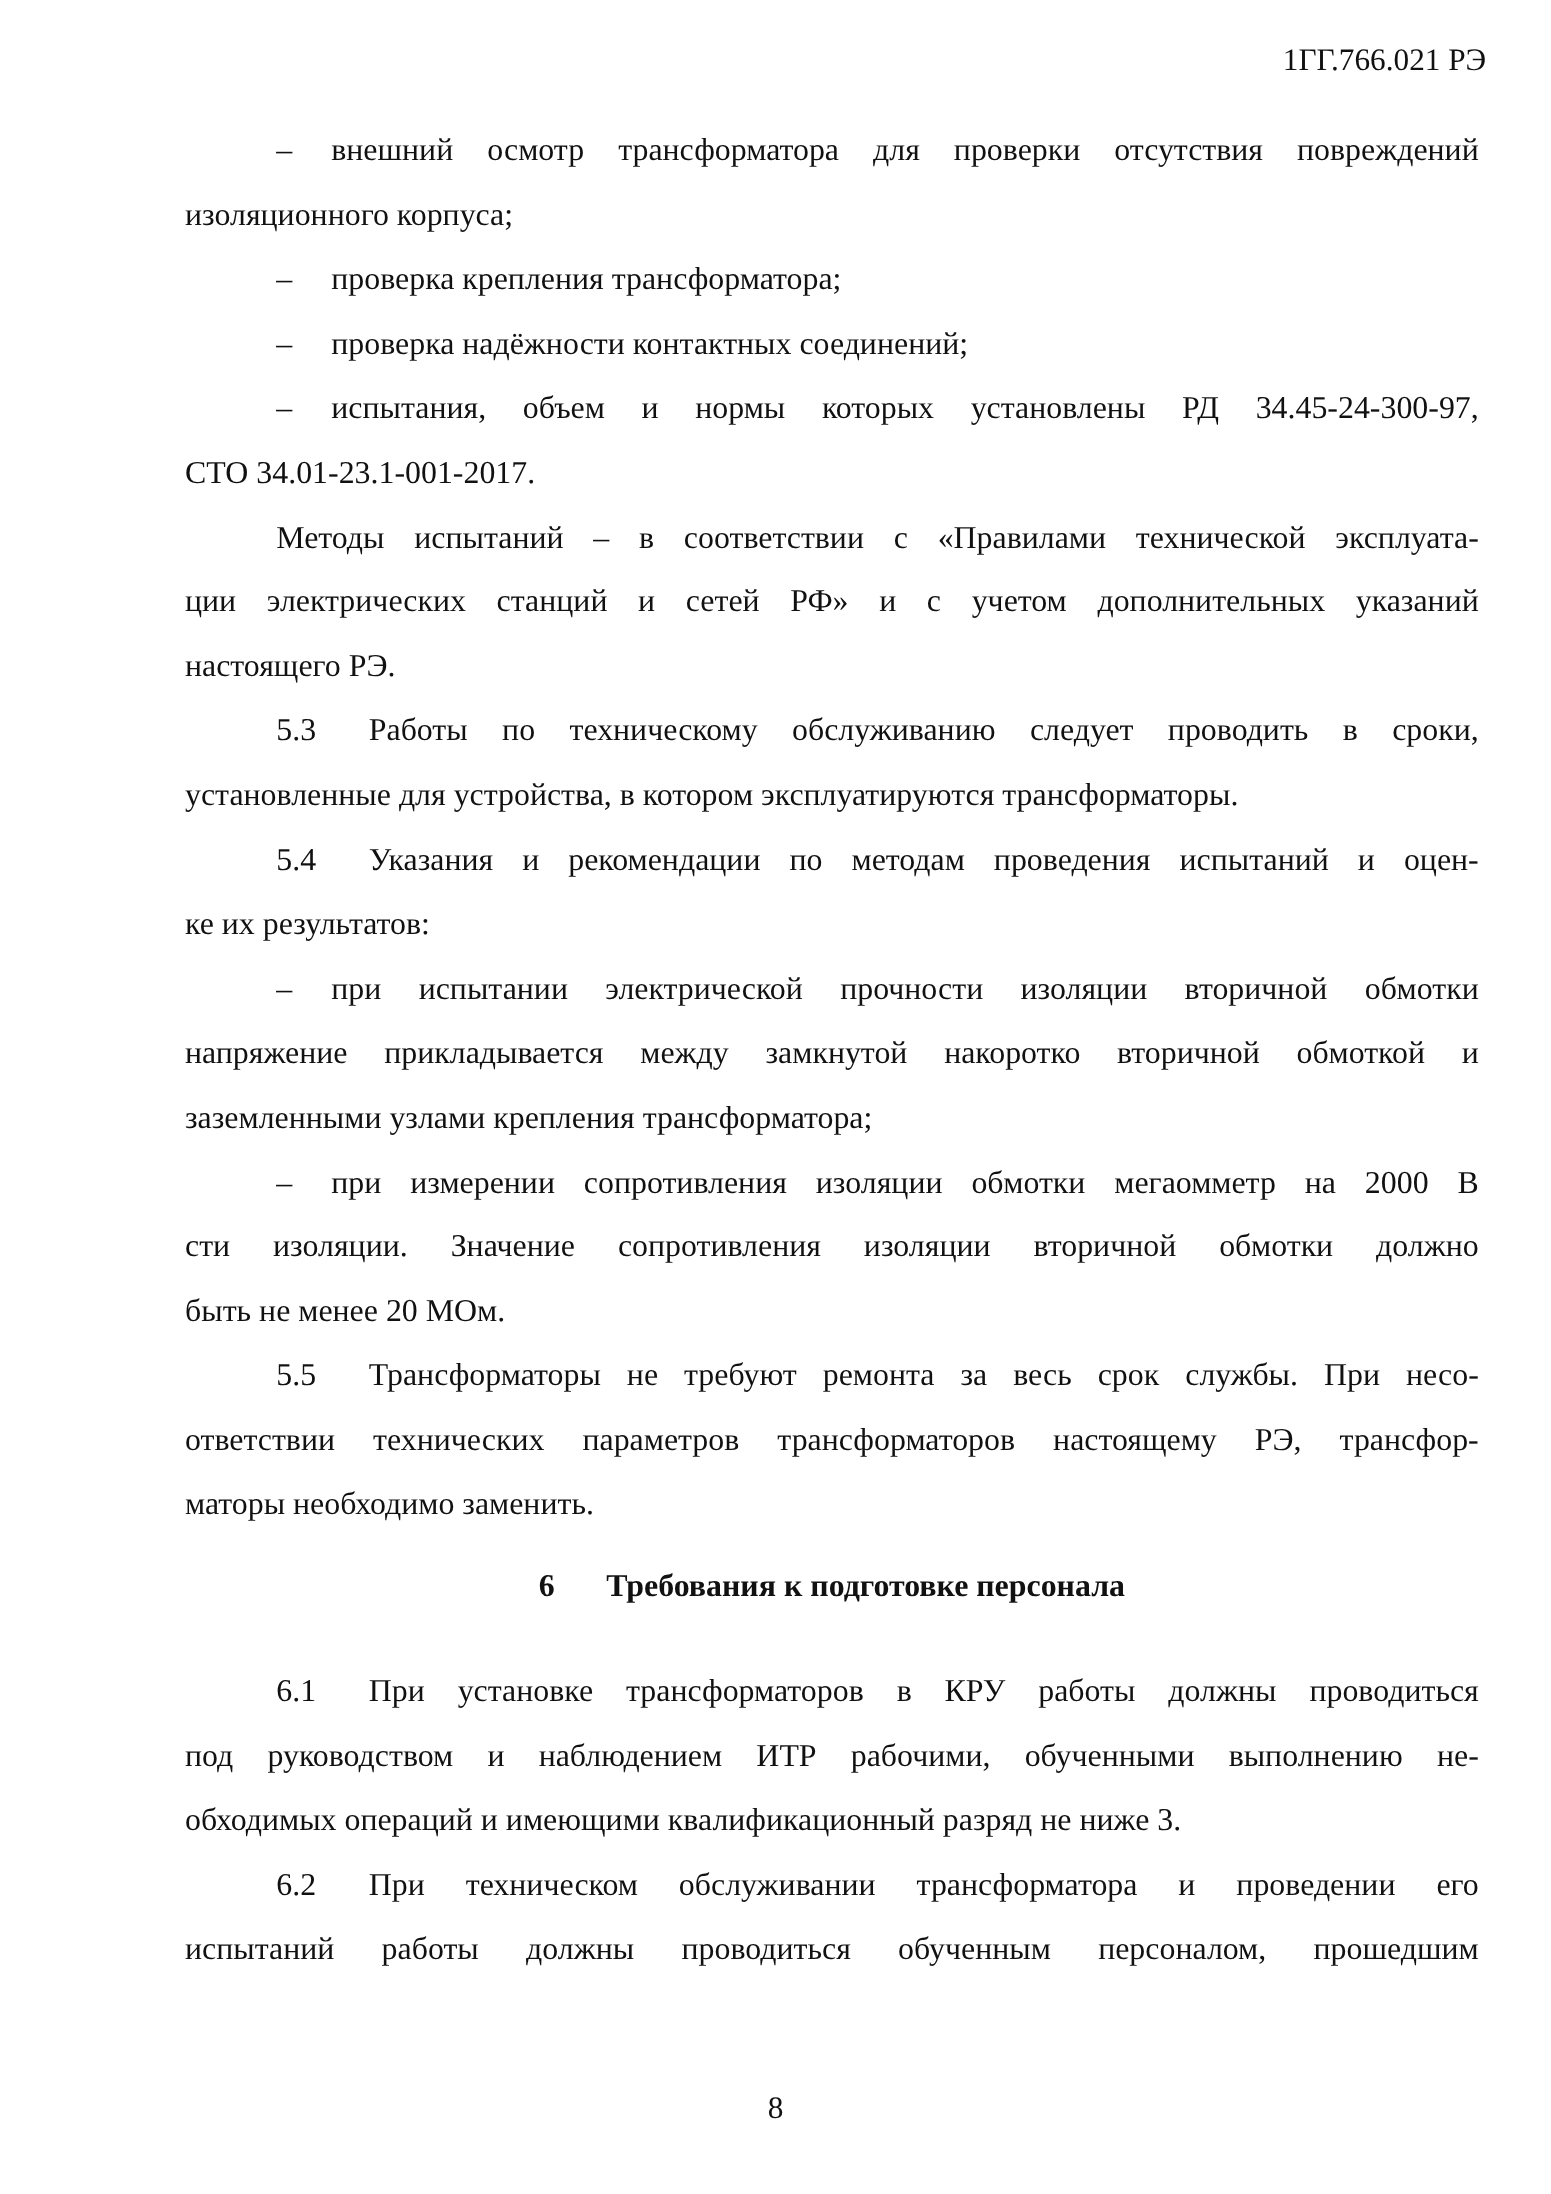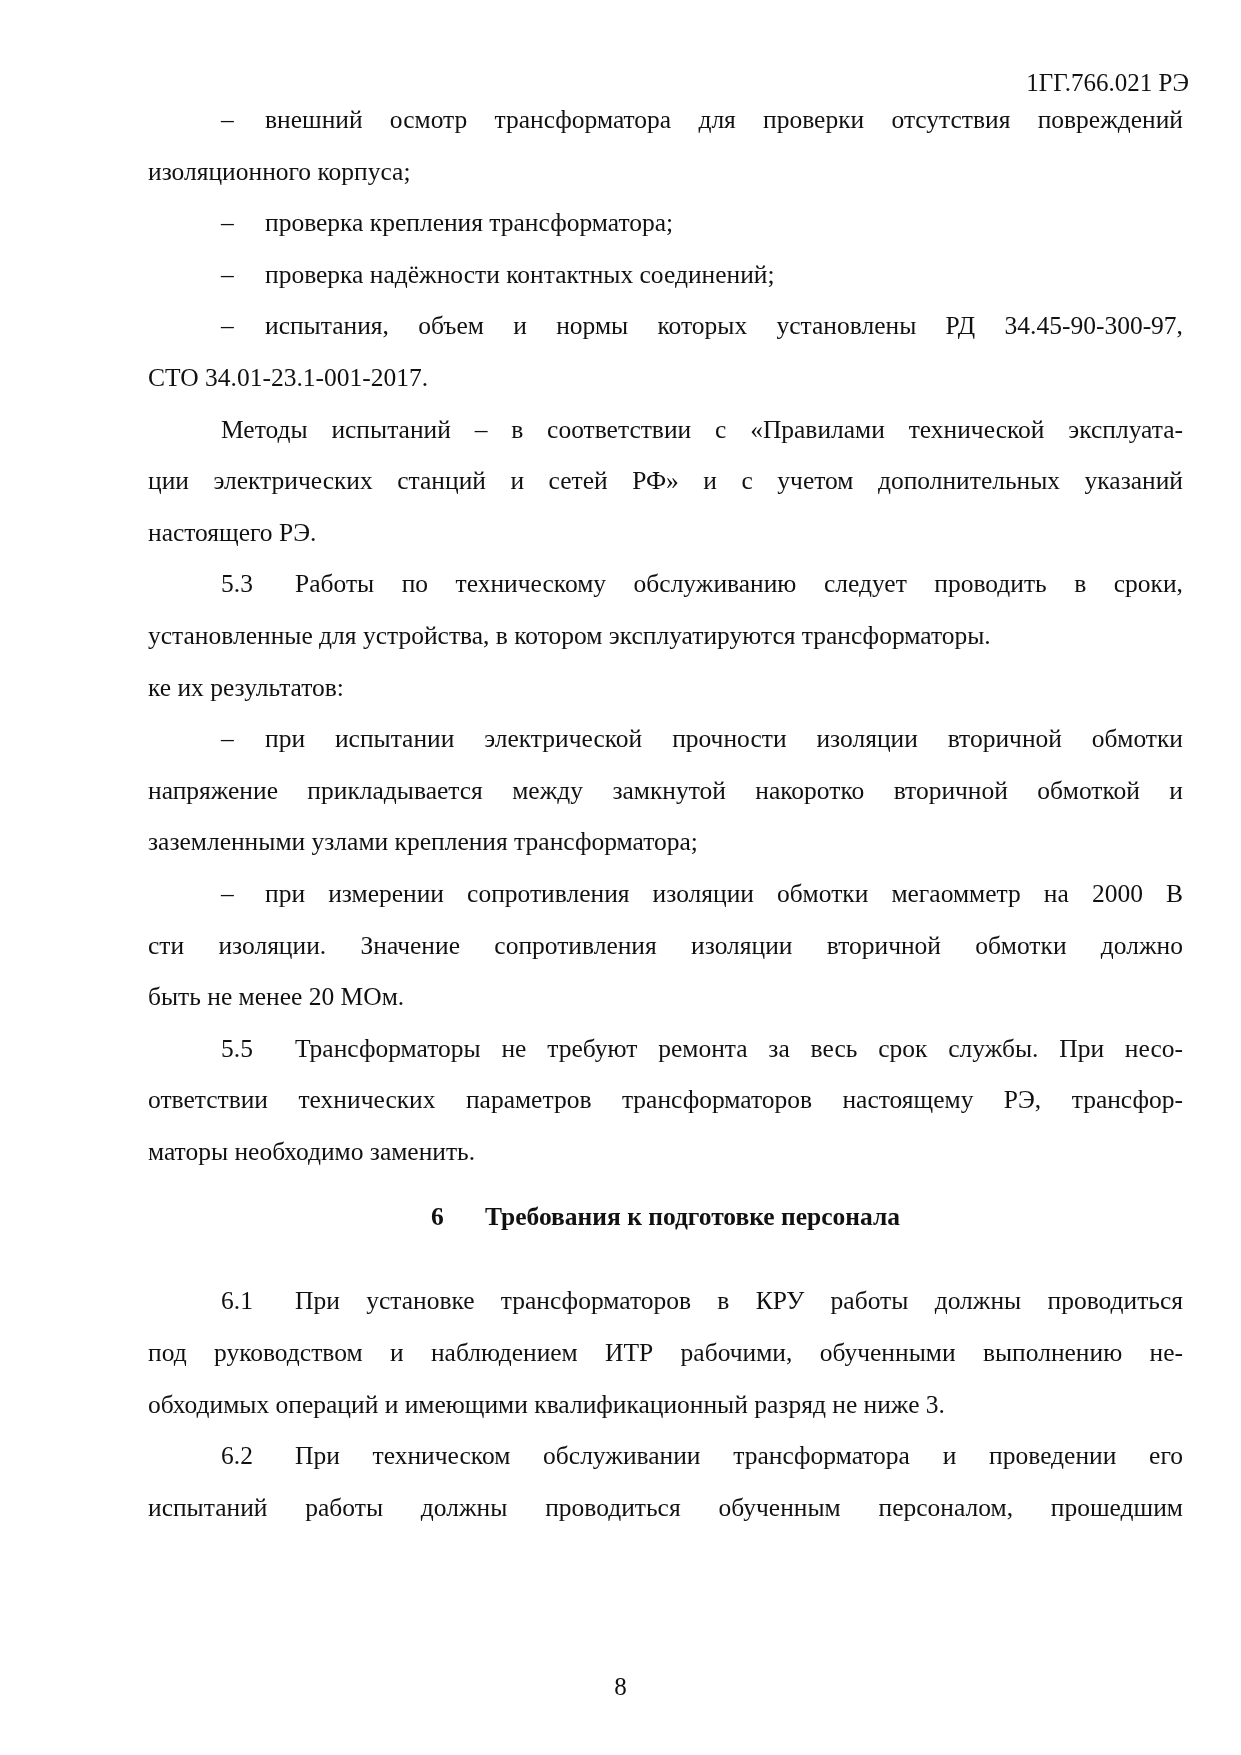--- a/index.html
+++ b/index.html
@@ -2,21 +2,21 @@
 <html><head>
 <meta charset="utf-8">
 <style>
   html, body { margin: 0; padding: 0; background: #ffffff; }
   body {
     width: 1241px; height: 1755px; position: relative; overflow: hidden;
     font-family: "Liberation Serif", "DejaVu Serif", serif;
     color: #111111;
   }
   .page-header {
-    position: absolute; top: 68px; right: 52px;
+    position: absolute; top: 34px; right: 52px;
     font-size: 25px; line-height: 30px;
   }
   .content {
     position: absolute; left: 148px; top: 94px; width: 1035px;
     font-size: 25.5px;
   }
   .line {
     height: 51.6px; line-height: 51.6px;
     white-space: nowrap; display: flex;
   }
@@ -52,36 +52,37 @@
       <span class="dash">–</span>
       <span>проверка крепления трансформатора;</span>
     </div>
 
   <div class="line indent">
       <span class="dash">–</span>
       <span>проверка надёжности контактных соединений;</span>
     </div>
 
   <div class="block">
-    <div class="line justify indent"><span class="dash">–</span><span>испытания, объем и нормы которых установлены РД 34.45-90-300-97,</span></div>
+    <div class="line justify indent"><span class="dash">–</span><span>испытания, объем и нормы которых установлены РД 34.45-24-300-97,</span></div>
     <div class="line">СТО 34.01-23.1-001-2017.</div>
   </div>
 
   <div class="block">
     <div class="line justify indent">Методы испытаний – в соответствии с «Правилами технической эксплуата-</div>
     <div class="line justify">ции электрических станций и сетей РФ» и с учетом дополнительных указаний</div>
     <div class="line">настоящего РЭ.</div>
   </div>
 
   <div class="block">
     <div class="line justify indent"><span class="num">5.3</span><span>Работы по техническому обслуживанию следует проводить в сроки,</span></div>
     <div class="line">установленные для устройства, в котором эксплуатируются трансформаторы.</div>
   </div>
 
   <div class="block">
+    <div class="line justify indent"><span class="num">5.4</span><span>Указания и рекомендации по методам проведения испытаний и оцен-</span></div>
     <div class="line">ке их результатов:</div>
   </div>
 
   <div class="block">
     <div class="line justify indent"><span class="dash">–</span><span>при испытании электрической прочности изоляции вторичной обмотки</span></div>
     <div class="line justify">напряжение прикладывается между замкнутой накоротко вторичной обмоткой и</div>
     <div class="line">заземленными узлами крепления трансформатора;</div>
   </div>
 
   <div class="block">

